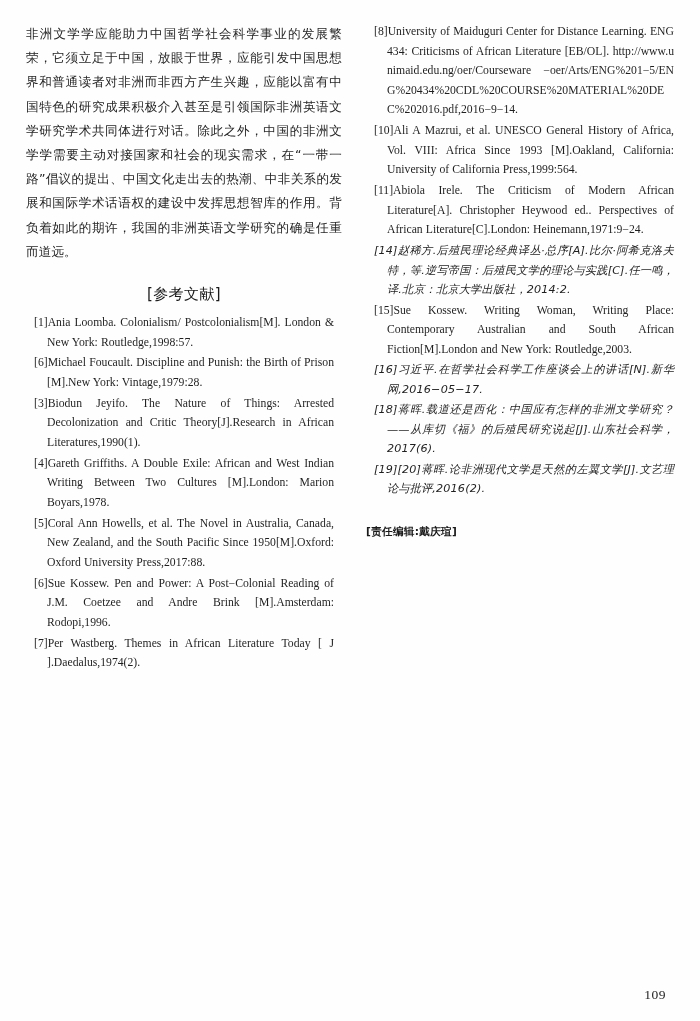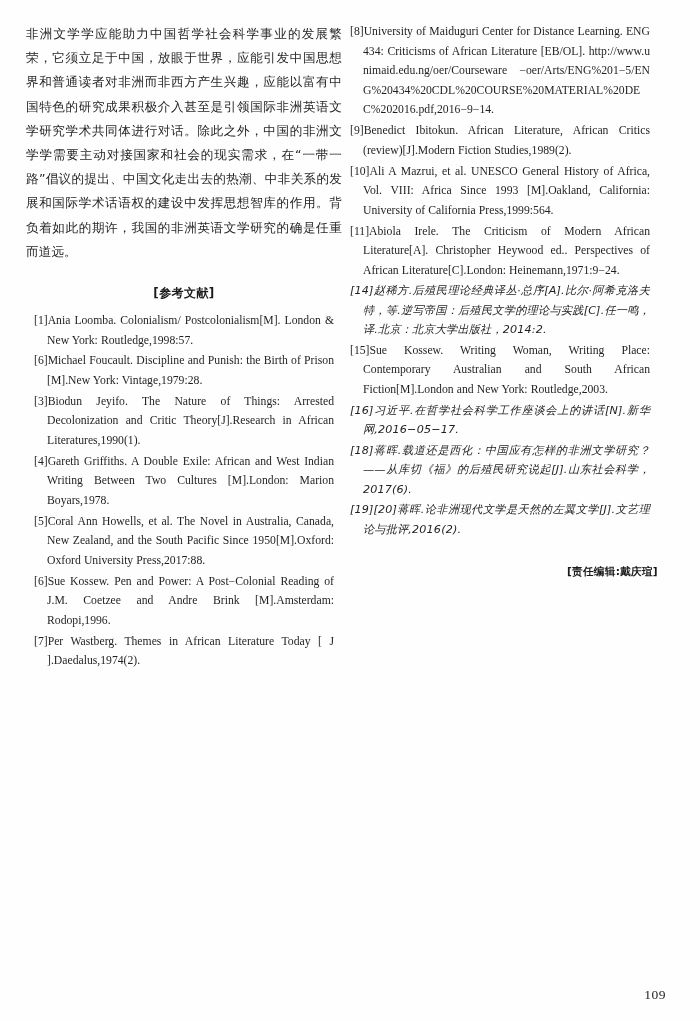--- a/index.html
+++ b/index.html
@@ -15,41 +15,42 @@
     overflow: hidden;
     font-family: "Liberation Serif", "DejaVu Serif", serif;
     color: #1c1c1c;
   }
   .columns {
     position: absolute;
     top: 22px;
     left: 26px;
     width: 656px;
     display: flex;
+    gap: 24px;
   }
   .col {
     width: 316px;
   }
   
   .body-para {
     font-family: "DejaVu Sans", "Liberation Sans", sans-serif;
     font-size: 12.6px;
     line-height: 24.2px;
     text-align: justify;
     text-justify: inter-ideograph;
     letter-spacing: 0.1px;
     color: #262626;
     margin: 0;
   }
   
   .ref-heading {
     text-align: center;
     font-family: "DejaVu Sans", "Liberation Sans", sans-serif;
-    font-weight: bold;
-    font-size: 12px;
+    font-weight: normal;
+    font-size: 15px;
     margin: 21px 0 9px 0;
     letter-spacing: 0.4px;
     color: #1a1a1a;
   }
   
   .ref-list {
     list-style: none;
     margin: 8px;
     padding: 0;
   }
@@ -73,21 +74,20 @@
   .ref-item.url {
     word-break: break-all;
   }
   
   .col-right .ref-list {
     margin-top: 0;
   }
   
   .editor-credit {
     margin-top: 26px;
-    text-align: right;
     font-family: "DejaVu Sans", "Liberation Sans", sans-serif;
     font-weight: bold;
     font-size: 10.6px;
     letter-spacing: 0.3px;
     color: #1a1a1a;
   }
   
   .page-number {
     position: absolute;
     right: 34px;
@@ -119,21 +119,20 @@
           <li class="ref-item">[5]Coral Ann Howells, et al. The Novel in Australia, Canada, New Zealand, and the South Pacific Since 1950[M].Oxford: Oxford University Press,2017:88.</li>
           <li class="ref-item">[6]Sue Kossew. Pen and Power: A Post−Colonial Reading of J.M. Coetzee and Andre Brink [M].Amsterdam: Rodopi,1996.</li>
           <li class="ref-item">[7]Per Wastberg. Themes in African Literature Today [ J ].Daedalus,1974(2).</li>
         </ul>
     </div>
 
     <div class="col col-right">
 
       <ul class="ref-list" id="right-refs">
           <li class="ref-item url">[8]University of Maiduguri Center for Distance Learning. ENG434: Criticisms of African Literature [EB/OL]. http://www.unimaid.edu.ng/oer/Courseware −oer/Arts/ENG%201−5/ENG%20434%20CDL%20COURSE%20MATERIAL%20DEC%202016.pdf,2016−9−14.</li>
-          <li class="ref-item">[9]Benedict Ibitokun. African Literature, African Critics (review)[J].Modern Fiction Studies,1989(2).</li>
           <li class="ref-item">[10]Ali A Mazrui, et al. UNESCO General History of Africa, Vol. VIII: Africa Since 1993 [M].Oakland, California: University of California Press,1999:564.</li>
           <li class="ref-item">[11]Abiola Irele. The Criticism of Modern African Literature[A]. Christopher Heywood ed.. Perspectives of African Literature[C].London: Heinemann,1971:9−24.</li>
           <li class="ref-item cn">[14]赵稀方.后殖民理论经典译丛·总序[A].比尔·阿希克洛夫特，等.逆写帝国：后殖民文学的理论与实践[C].任一鸣，译.北京：北京大学出版社，2014:2.</li>
           <li class="ref-item">[15]Sue Kossew. Writing Woman, Writing Place: Contemporary Australian and South African Fiction[M].London and New York: Routledge,2003.</li>
           <li class="ref-item cn">[16]习近平.在哲学社会科学工作座谈会上的讲话[N].新华网,2016−05−17.</li>
           <li class="ref-item cn">[18]蒋晖.载道还是西化：中国应有怎样的非洲文学研究？——从库切《福》的后殖民研究说起[J].山东社会科学，2017(6).</li>
           <li class="ref-item cn">[19][20]蒋晖.论非洲现代文学是天然的左翼文学[J].文艺理论与批评,2016(2).</li>
         </ul>
 
       <div class="editor-credit">[责任编辑:戴庆瑄]</div>

